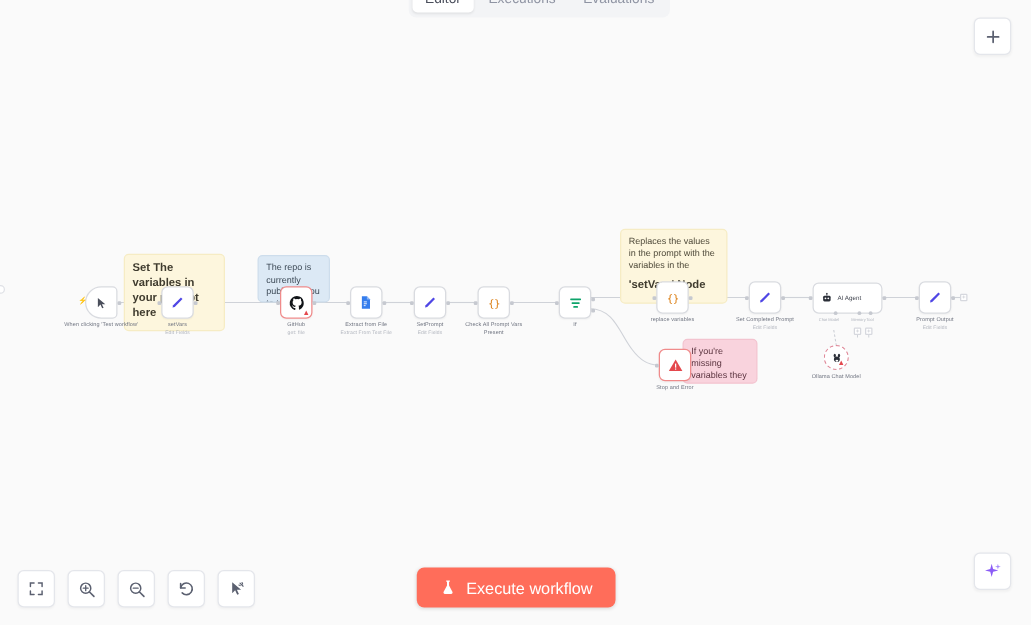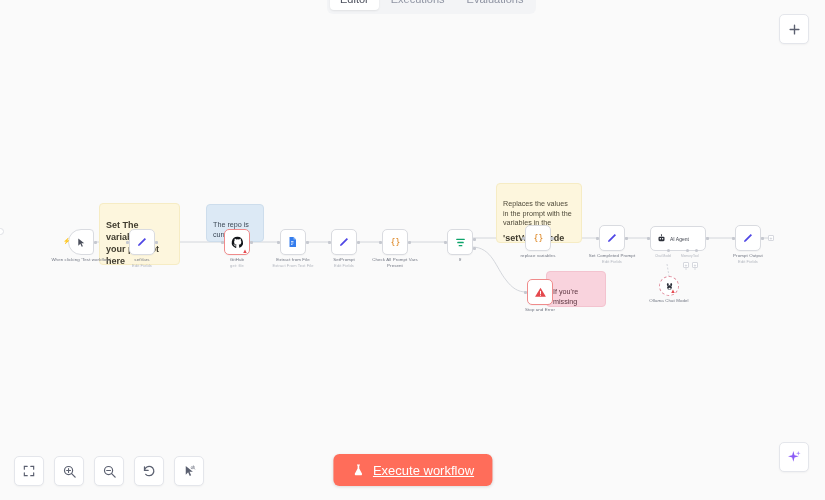--- a/index.html
+++ b/index.html
@@ -63,21 +63,21 @@
   .canvas {
     position: absolute;
     inset: 0;
   }
   .canvas svg.edges { position: absolute; left: 0; top: 0; width: 825px; height: 500px; }
 
   
   .sticky {
     position: absolute;
     border-radius: 4px;
-    padding: 15px 6px;
+    padding: 4px 6px;
     line-height: 1.35;
     overflow: hidden;
   }
   .sticky.yellow { background: #fdf6dd; border: 1px solid #f6ecc4; }
   .sticky.blue   { background: #dce9f5; border: 1px solid #cdddec; }
   .sticky.pink   { background: #f9d3dd; border: 1px solid #f3c3cf; }
   .sticky .stext { font-size: 7.2px; color: #4f4a3a; }
   .sticky.blue .stext { color: #3d4a57; }
   .sticky.pink .stext { color: #5c3540; }
   .sticky .sbig  { font-size: 9px; font-weight: 600; color: #3f3b2e; }
@@ -226,21 +226,20 @@
     height: 32px;
     background: #ff6d5a;
     color: #fff;
     border: none;
     border-radius: 6px;
     padding: 0 18px;
     display: flex; align-items: center; gap: 8px;
     font-size: 13px;
     font-family: "Liberation Sans", sans-serif;
     box-shadow: 0 1px 3px rgba(0,0,0,.12);
-    text-decoration: underline;
   }
 </style>
 </head>
 <body>
 
 <div id="app">
 
   <div class="canvas">
     <svg class="edges">
       <g stroke="#cfd2d8" stroke-width="0.9" fill="none">

